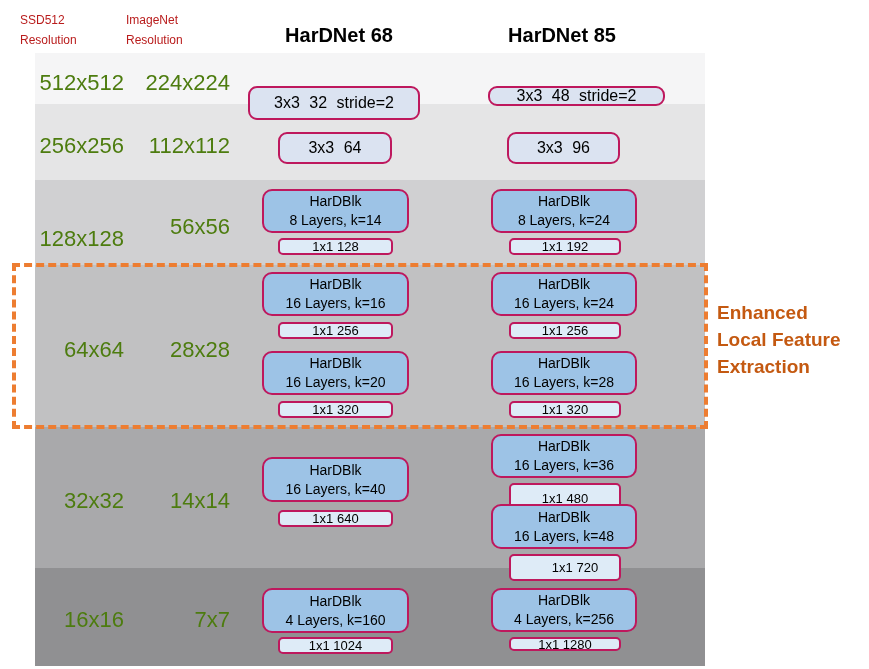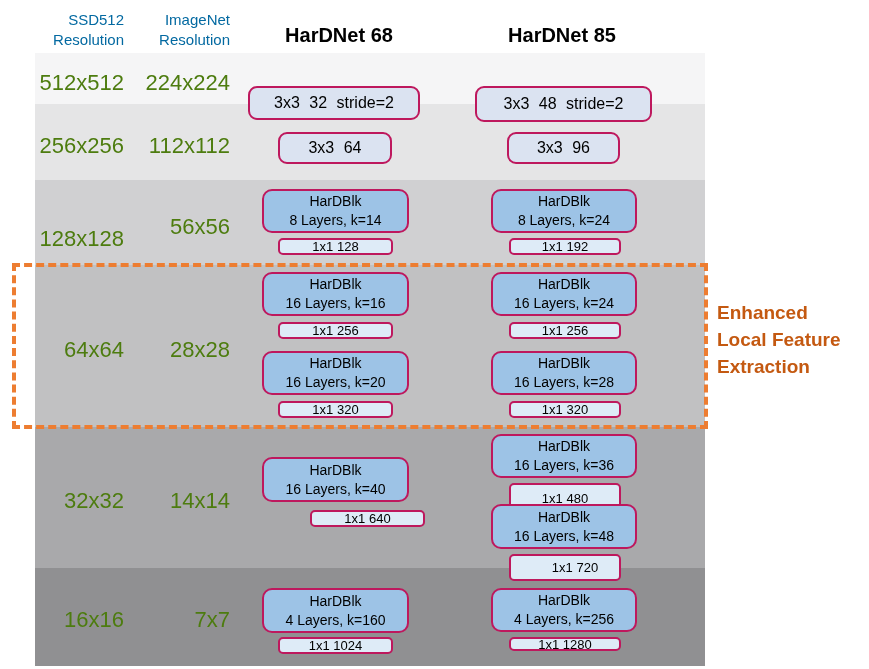--- a/index.html
+++ b/index.html
@@ -1,21 +1,21 @@
 <!DOCTYPE html>
 <html><head>
 <meta charset="utf-8">
 <style>
   html,body{margin:0;padding:0;background:#fff;}
   #stage{
     position:relative;width:869px;height:669px;background:#fff;overflow:hidden;
     font-family:"Liberation Sans",sans-serif;color:#000;
   }
   .band{position:absolute;left:35px;width:670px;}
-  .hdr2{position:absolute;text-align:right;font-size:15px;line-height:20px;color:#0369a1;}
+  .hdr2{position:absolute;text-align:left;font-size:12px;line-height:20px;color:#b91c1c;}
   .title{position:absolute;text-align:center;font-size:20px;font-weight:bold;color:#000;}
   .res{position:absolute;text-align:right;font-size:22px;color:#4d7c0f;}
   .box{
     position:absolute;box-sizing:border-box;border:2px solid #be185d;
     display:flex;flex-direction:column;align-items:center;justify-content:center;
     text-align:center;background:#DEEBF7;
   }
   .conv{border-radius:9px;background:#DBE3F1;font-size:16px;word-spacing:5px;border-width:2.5px;}
   .blk{border-radius:10px;background:#9DC3E6;font-size:14px;line-height:19px;}
   .trans{border-radius:5px;background:#DEEBF7;font-size:13px;line-height:13px;}
@@ -82,29 +82,29 @@
   <div class="box blk" style="left:262px;top:351px;width:147px;height:44px;">
     <div>HarDBlk</div>
     <div>16 Layers, k=20</div>
   </div>
   <div class="box trans" style="left:278px;top:401px;width:115px;height:17px;">1x1 320</div>
 
   <div class="box blk" style="left:262px;top:457px;width:147px;height:45px;">
     <div>HarDBlk</div>
     <div>16 Layers, k=40</div>
   </div>
-  <div class="box trans" style="left:278px;top:510px;width:115px;height:17px;margin-left:32px;">1x1 640</div>
+  <div class="box trans" style="left:278px;top:510px;width:115px;height:17px;">1x1 640</div>
 
   <div class="box blk" style="left:262px;top:588px;width:147px;height:45px;">
     <div>HarDBlk</div>
     <div>4 Layers, k=160</div>
   </div>
   <div class="box trans" style="left:278px;top:637px;width:115px;height:17px;">1x1 1024</div>
 
-  <div class="box conv" style="left:475px;top:86px;width:177px;height:36px;">3x3 48 stride=2</div>
+  <div class="box conv" style="left:488px;top:86px;width:177px;height:20px;">3x3 48 stride=2</div>
   <div class="box conv" style="left:507px;top:132px;width:113px;height:32px;">3x3 96</div>
 
   <div class="box blk" style="left:491px;top:189px;width:146px;height:44px;">
     <div>HarDBlk</div>
     <div>8 Layers, k=24</div>
   </div>
   <div class="box trans" style="left:509px;top:238px;width:112px;height:17px;">1x1 192</div>
 
   <div class="box blk" style="left:491px;top:272px;width:146px;height:44px;">
     <div>HarDBlk</div>

